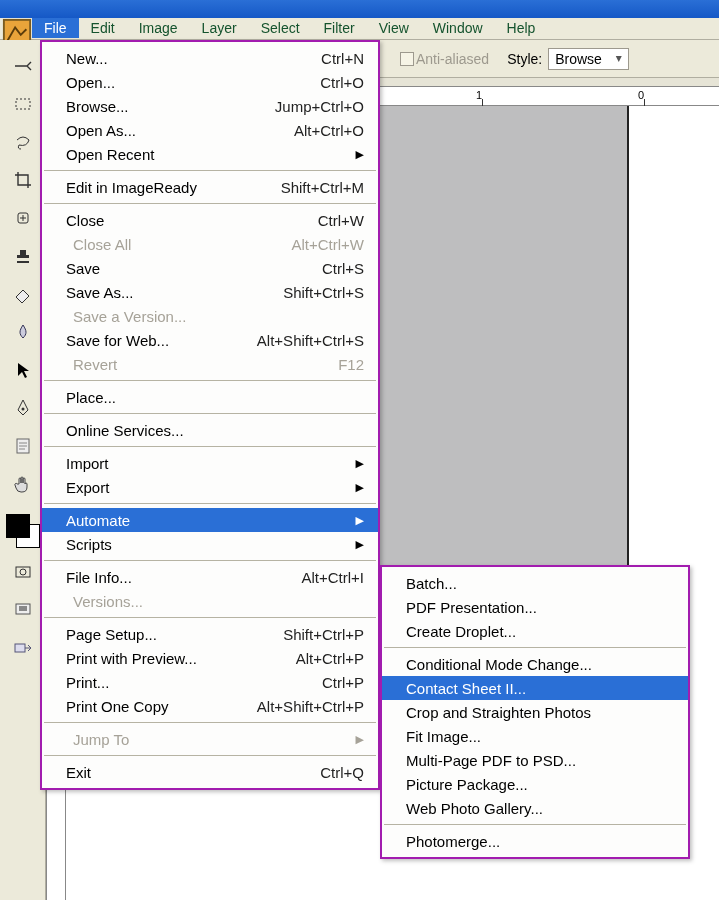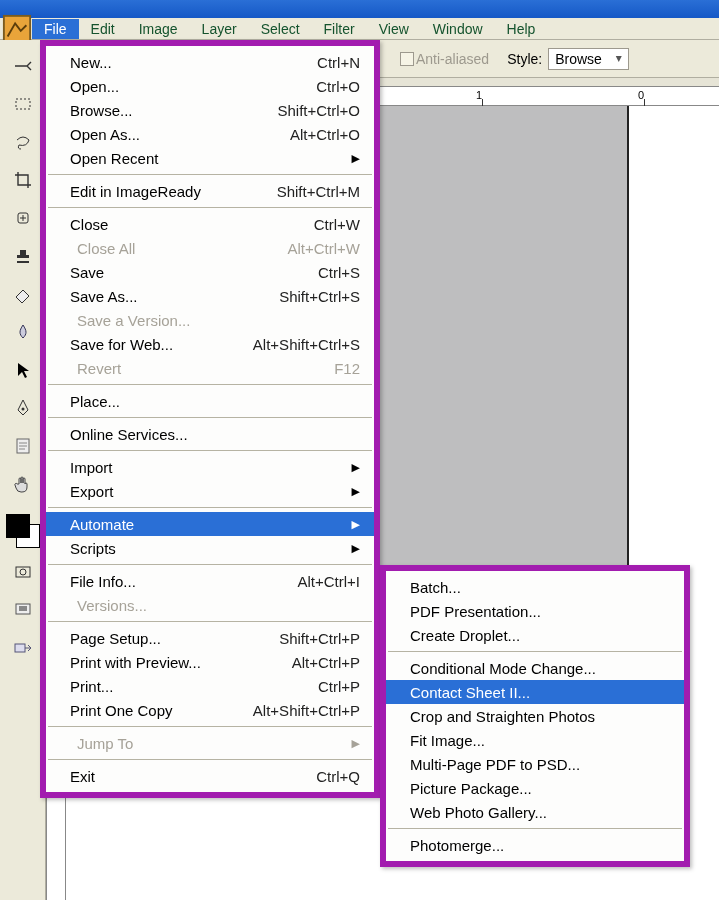--- a/index.html
+++ b/index.html
@@ -15,21 +15,21 @@
   }
   .titlebar {
     height: 18px;
     background: linear-gradient(to bottom, #2a6fd6, #1558c6);
     width: 100%;
   }
   .menubar {
     height: 22px;
     background: #eceada;
     display: flex;
-    align-items: center;
+    align-items: flex-start;
     border-bottom: 1px solid #b0aea0;
     padding-left: 2px;
   }
   .menubar .logo {
     width: 30px;
     display:flex;align-items:center;justify-content:center;
   }
   .menuitem {
     padding: 2px 12px;
     display: flex;
@@ -122,21 +122,21 @@
     background:#fff;
   }
   .canvas-gray {
     position:absolute; left:0; top:0; width:563px; height:460px; background:#bebebf; border-right:2px solid #222;
   }
 
   
   .dropdown {
     position: absolute;
     background: #fdfdfc;
-    border: 6px solid #a21caf;
+    border: 2px solid #a21caf;
     box-shadow: 2px 2px 4px rgba(0,0,0,0.25);
     padding: 4px 0;
     font-size: 15px;
   }
   .dd-item {
     display:flex;
     justify-content:space-between;
     align-items:center;
     padding: 3px 14px 3px 24px;
     min-height: 24px;
@@ -303,21 +303,21 @@
     <div class="dd-item">
       <span>New...</span>
       <span class="shortcut">Ctrl+N</span>
     </div>
     <div class="dd-item">
       <span>Open...</span>
       <span class="shortcut">Ctrl+O</span>
     </div>
     <div class="dd-item">
       <span>Browse...</span>
-      <span class="shortcut">Shift+Ctrl+O</span>
+      <span class="shortcut">Jump+Ctrl+O</span>
     </div>
     <div class="dd-item">
       <span>Open As...</span>
       <span class="shortcut">Alt+Ctrl+O</span>
     </div>
     <div class="dd-item">
       <span>Open Recent</span>
       <span class="arrow">▶</span>
     </div>
     <div class="dd-sep"></div>

